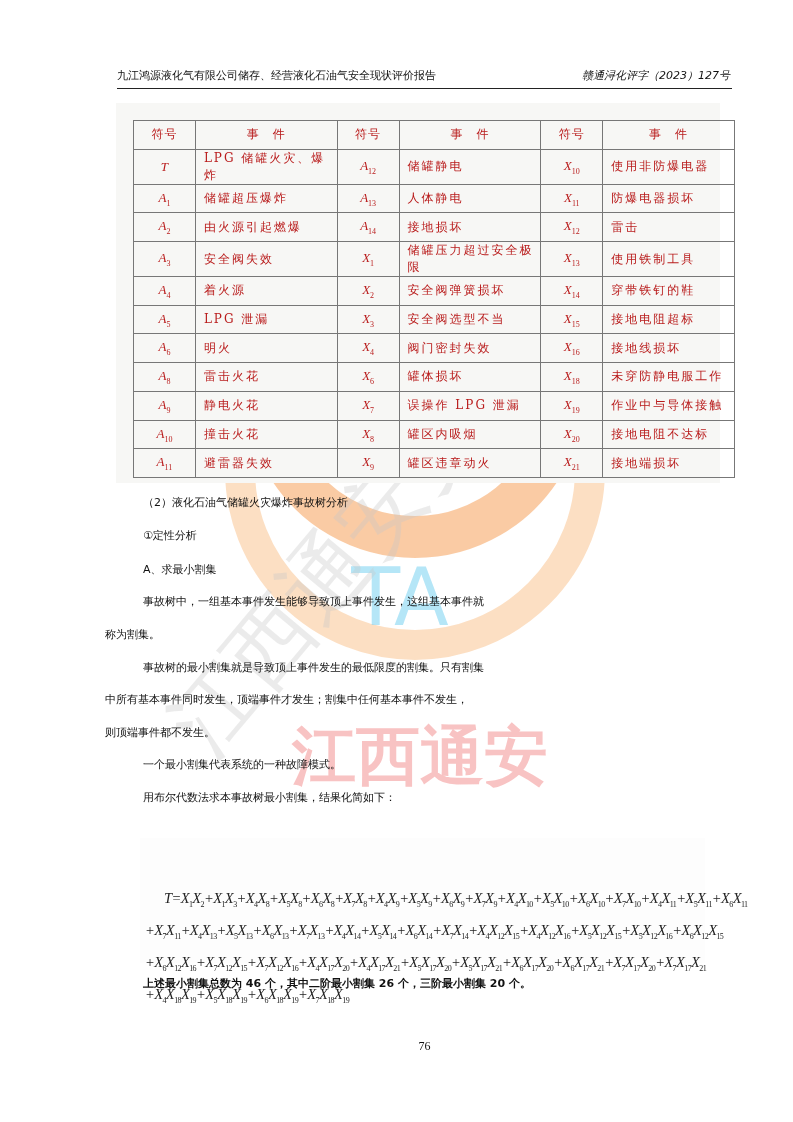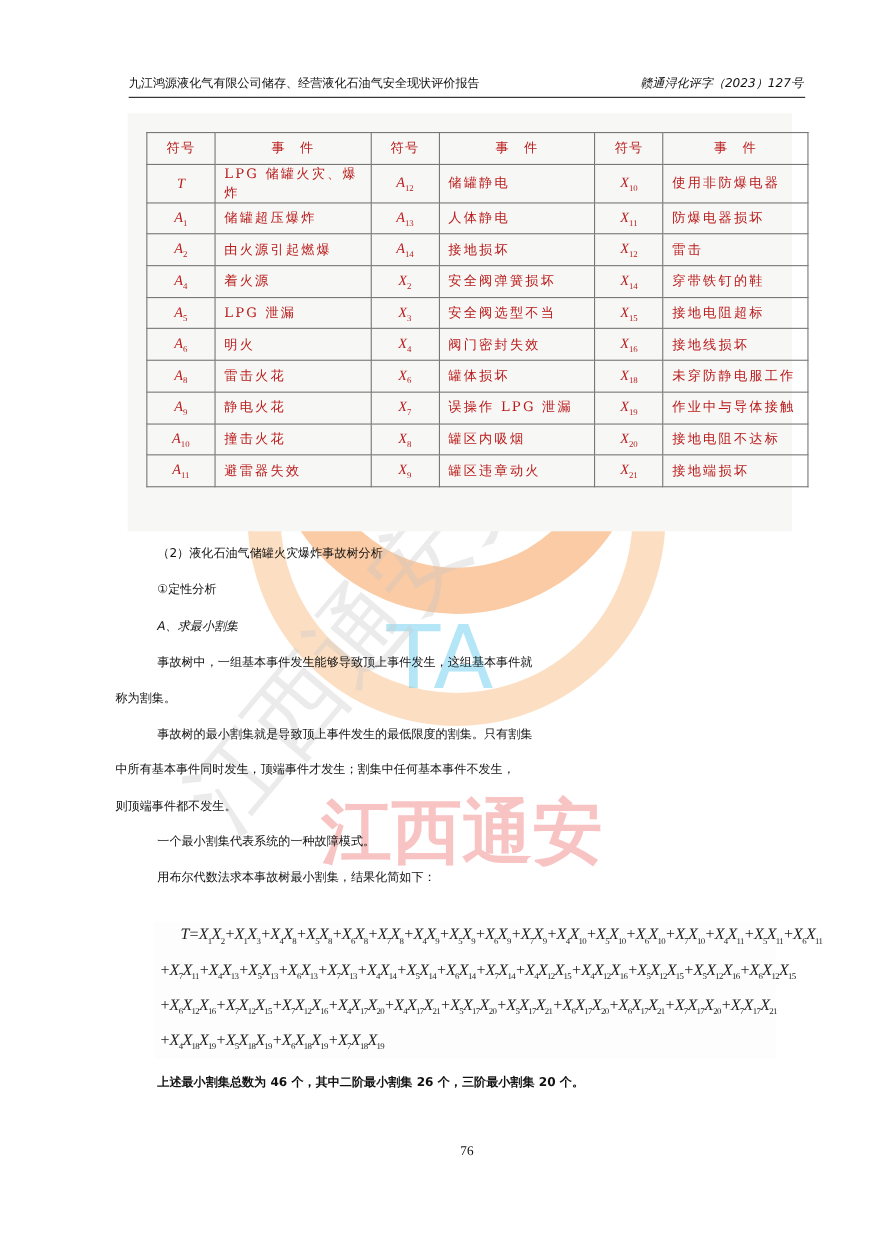--- a/index.html
+++ b/index.html
@@ -17,21 +17,21 @@
   table.events td, table.events th { border:1px solid #777; height:27.7px; padding:0; }
   table.events th { font-weight:normal; letter-spacing:1px; }
   table.events .sym { width:58px; text-align:center; font-style:italic; font-family:"Liberation Serif",serif; font-size:13px; }
   table.events .sym sub { font-size:8px; font-style:normal; }
   table.events .evt { text-align:left; padding-left:8px; letter-spacing:2px; }
   table.events th.evt-h { text-align:center; }
   col.c-sym { width:62px; } col.c-evt1 { width:142px; } col.c-evt2 { width:142px; } col.c-evt3 { width:132px; }
   .p { position:absolute; font-size:11px; white-space:nowrap; font-family:"DejaVu Sans","Liberation Sans",sans-serif; }
   .formula-wrap { position:absolute; left:140px; top:838px; width:565px; height:125px; background:#fdfdfd; }
   .formula { position:absolute; left:0; font-family:"Liberation Serif","DejaVu Serif",serif;
-             font-style:italic; font-size:14.5px; color:#222; white-space:nowrap; letter-spacing:-0.6px; }
+             font-style:italic; font-size:14.5px; color:#222; white-space:nowrap; letter-spacing:-0.6px;margin-top:48px; }
   .formula sub { font-size:8px; font-style:normal; }
   .page-num { position:absolute; left:0; width:793px; top:1039px; text-align:center;
               font-family:"Liberation Serif",serif; font-size:12px;padding-left:28px; }
   .wm { position:absolute; pointer-events:none; }
 </style>
 </head>
 <body>
 
 <svg class="wm" width="793" height="1122" style="left:0;top:0;" viewBox="0 0 793 1122">
 
@@ -92,20 +92,28 @@
         </tr>
         <tr>
           <td class="sym"><span>A</span><sub>2</sub></td>
           <td class="evt">由火源引起燃爆</td>
           <td class="sym"><span>A</span><sub>14</sub></td>
           <td class="evt">接地损坏</td>
           <td class="sym"><span>X</span><sub>12</sub></td>
           <td class="evt">雷击</td>
         </tr>
         <tr>
+          <td class="sym"><span>A</span><sub>3</sub></td>
+          <td class="evt">安全阀失效</td>
+          <td class="sym"><span>X</span><sub>1</sub></td>
+          <td class="evt">储罐压力超过安全极限</td>
+          <td class="sym"><span>X</span><sub>13</sub></td>
+          <td class="evt">使用铁制工具</td>
+        </tr>
+        <tr>
           <td class="sym"><span>A</span><sub>4</sub></td>
           <td class="evt">着火源</td>
           <td class="sym"><span>X</span><sub>2</sub></td>
           <td class="evt">安全阀弹簧损坏</td>
           <td class="sym"><span>X</span><sub>14</sub></td>
           <td class="evt">穿带铁钉的鞋</td>
         </tr>
         <tr>
           <td class="sym"><span>A</span><sub>5</sub></td>
           <td class="evt">LPG 泄漏</td>
@@ -153,21 +161,21 @@
           <td class="evt">罐区违章动火</td>
           <td class="sym"><span>X</span><sub>21</sub></td>
           <td class="evt">接地端损坏</td>
         </tr>
       </tbody>
   </table>
 </div>
 
 <div class="p" style="left:143px;top:495px;">（2）液化石油气储罐火灾爆炸事故树分析</div>
 <div class="p" style="left:143px;top:528px;">①定性分析</div>
-<div class="p" style="left:143px;top:562px;font-style:italic;">A、求最小割集</div>
+<div class="p" style="left:143px;top:562px;">A、求最小割集</div>
 <div class="p" style="left:143px;top:594px;">事故树中，一组基本事件发生能够导致顶上事件发生，这组基本事件就</div>
 <div class="p" style="left:105px;top:627px;">称为割集。</div>
 <div class="p" style="left:143px;top:660px;">事故树的最小割集就是导致顶上事件发生的最低限度的割集。只有割集</div>
 <div class="p" style="left:105px;top:692px;">中所有基本事件同时发生，顶端事件才发生；割集中任何基本事件不发生，</div>
 <div class="p" style="left:105px;top:725px;">则顶端事件都不发生。</div>
 <div class="p" style="left:143px;top:757px;">一个最小割集代表系统的一种故障模式。</div>
 <div class="p" style="left:143px;top:790px;">用布尔代数法求本事故树最小割集，结果化简如下：</div>
 
 <div class="formula-wrap">
   <div class="formula" id="f0" style="top:4px;left:24px;"><span>T=</span>X<sub>1</sub>X<sub>2</sub>+X<sub>1</sub>X<sub>3</sub>+X<sub>4</sub>X<sub>8</sub>+X<sub>5</sub>X<sub>8</sub>+X<sub>6</sub>X<sub>8</sub>+X<sub>7</sub>X<sub>8</sub>+X<sub>4</sub>X<sub>9</sub>+X<sub>5</sub>X<sub>9</sub>+X<sub>6</sub>X<sub>9</sub>+X<sub>7</sub>X<sub>9</sub>+X<sub>4</sub>X<sub>10</sub>+X<sub>5</sub>X<sub>10</sub>+X<sub>6</sub>X<sub>10</sub>+X<sub>7</sub>X<sub>10</sub>+X<sub>4</sub>X<sub>11</sub>+X<sub>5</sub>X<sub>11</sub>+X<sub>6</sub>X<sub>11</sub></div>

